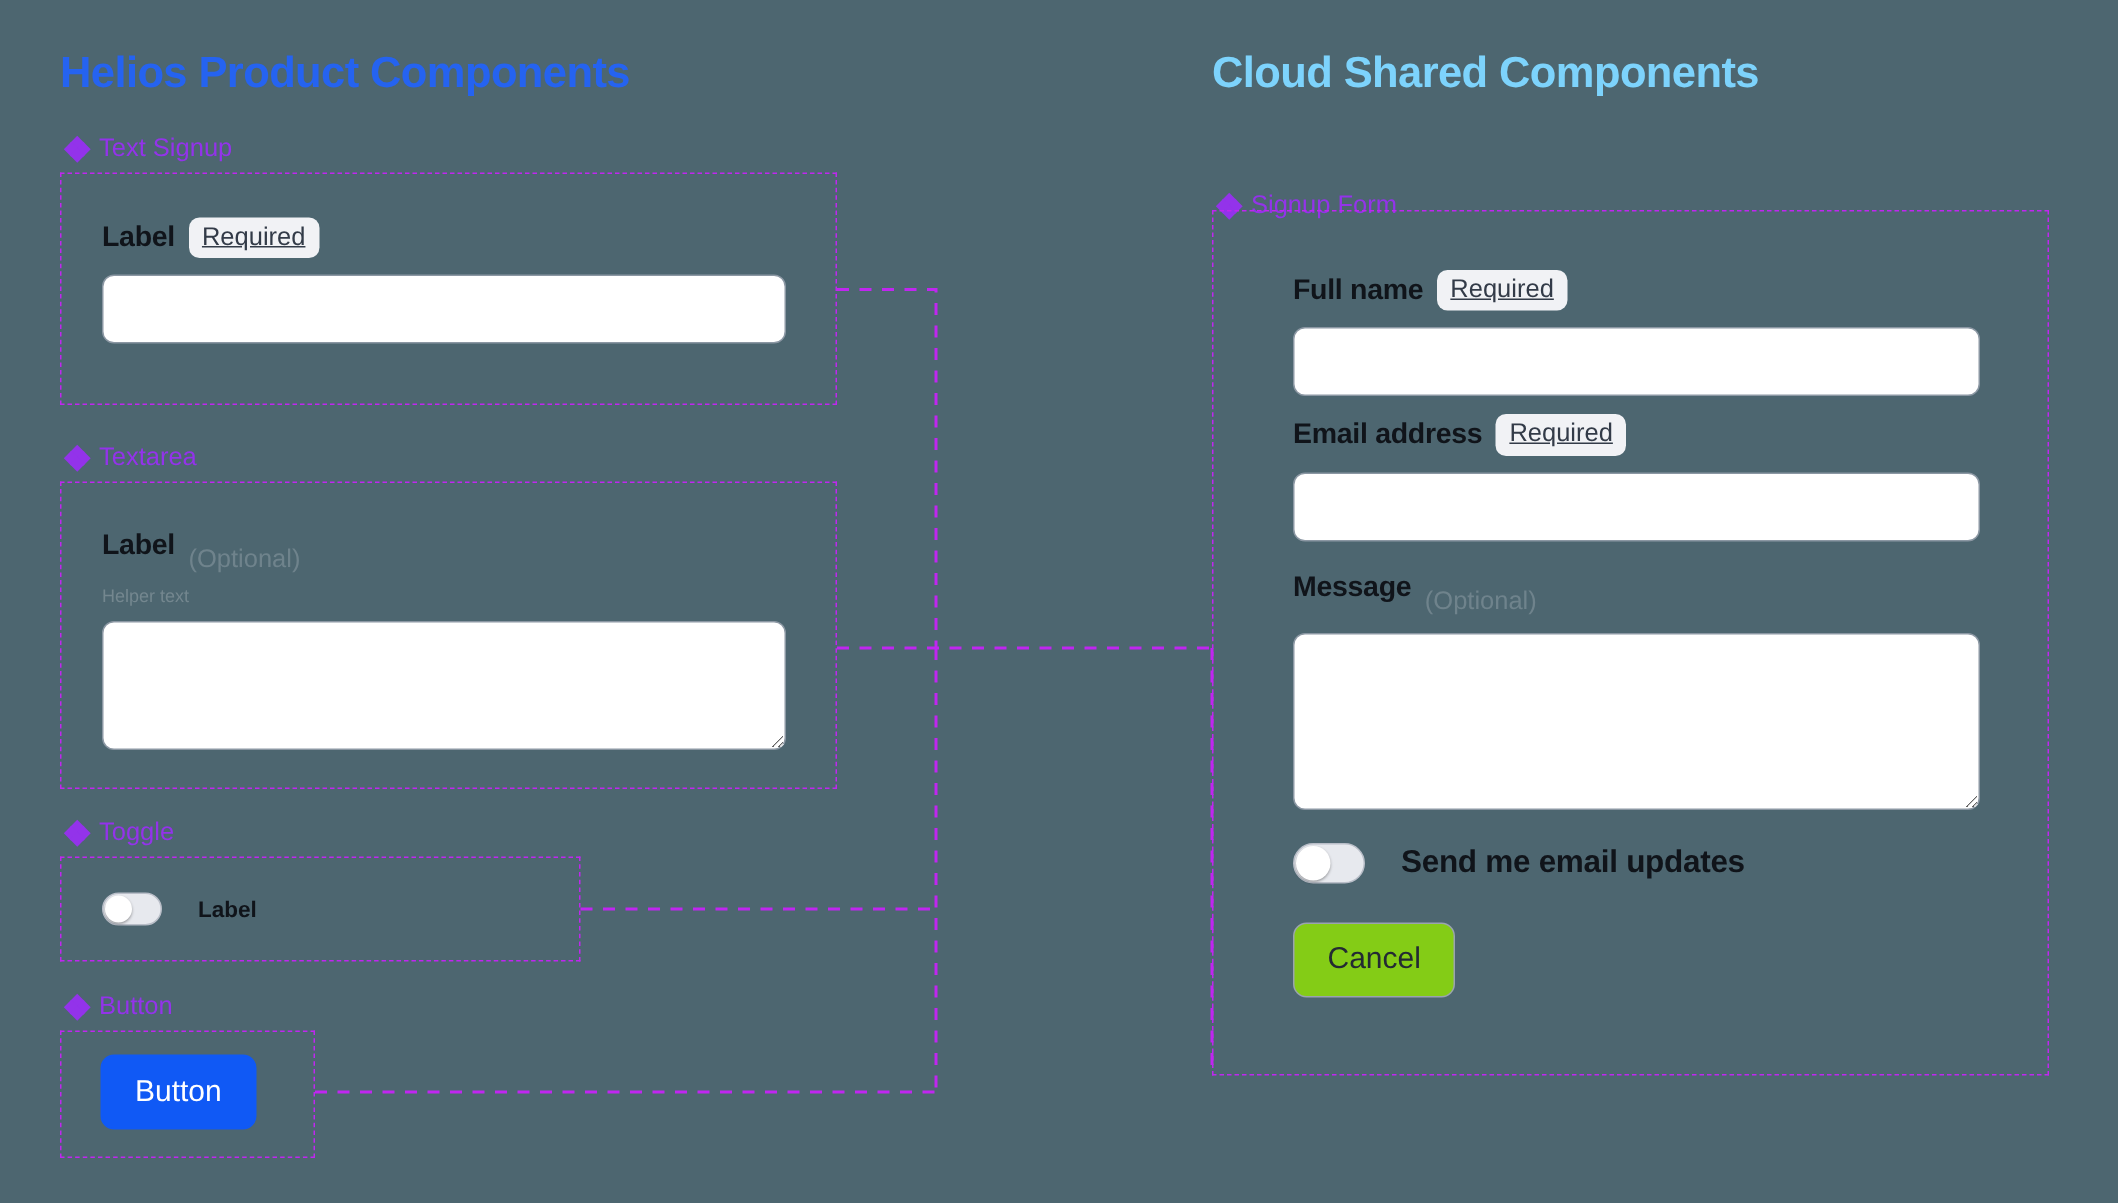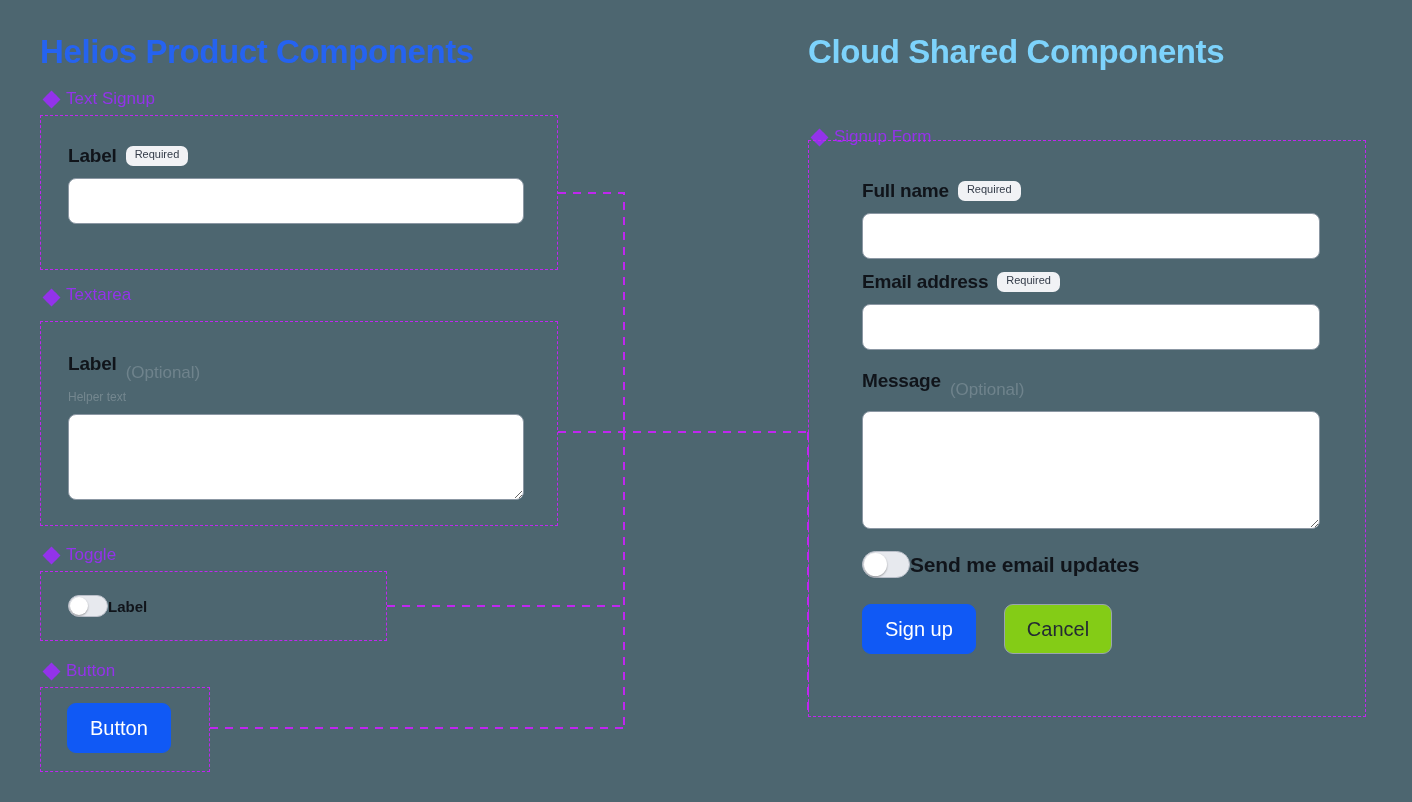--- a/index.html
+++ b/index.html
@@ -27,21 +27,21 @@
     position: absolute;
     left: 0; top: 0;
     width: 1412px;
     height: 802px;
     pointer-events: none;
   }
 
   
   .col-title {
     position: absolute;
-    font-size: 33px;
+    font-size: 29px;
     font-weight: 700;
     letter-spacing: -0.4px;
     white-space: nowrap;
   }
   #title-left {
     left: 40px;
     top: 33px;
     color: #2563f0;
   }
   #title-right {
@@ -96,28 +96,29 @@
     margin-bottom: 11px;
   }
   .field-label {
     font-size: 19px;
     font-weight: 700;
     color: #10141a;
     letter-spacing: -0.2px;
     white-space: nowrap;
   }
   .badge-required {
-    font-size: 11px;
+    font-size: 17px;
     font-weight: 400;
     color: #333b48;
     background: #f1f2f5;
     border-radius: 7px;
     padding: 2px 9px 4px 9px;
     line-height: 1.25;
     white-space: nowrap;
+    text-decoration: underline;
   }
   .optional-tag {
     font-size: 17px;
     font-weight: 400;
     color: #6f838c;
     white-space: nowrap;
     margin-top: 18px;
   }
   .helper-text {
     font-size: 12px;
@@ -152,21 +153,21 @@
     color: #10141a;
     padding: 8px 12px;
     outline: none;
     resize: vertical;
   }
 
   
   .toggle-row {
     display: flex;
     align-items: center;
-    gap: 0;
+    gap: 24px;
   }
   .toggle {
     position: relative;
     width: 40px;
     height: 22px;
     border-radius: 11px;
     background: #e7e9ee;
     border: 1px solid #b9bec8;
     box-sizing: border-box;
     flex: none;
@@ -223,21 +224,21 @@
     color: #232a33;
     border: 1px solid #9aa4ae;
   }
 
   
   #box-text-input { left: 40px; top: 115px; width: 518px; height: 155px; }
   #anno-text-input { left: 44px; top: 89px; }
   #inner-text-input { position: absolute; left: 68px; top: 145px; width: 456px; }
 
   #box-textarea { left: 40px; top: 321px; width: 518px; height: 205px; }
-  #anno-textarea { left: 44px; top: 285px; align-items: flex-end; }
+  #anno-textarea { left: 44px; top: 295px; }
   #inner-textarea { position: absolute; left: 68px; top: 345px; width: 456px; }
 
   #box-toggle { left: 40px; top: 571px; width: 347px; height: 70px; }
   #anno-toggle { left: 44px; top: 545px; }
   #inner-toggle { position: absolute; left: 68px; top: 595px; }
 
   #box-button { left: 40px; top: 687px; width: 170px; height: 85px; }
   #anno-button { left: 44px; top: 661px; }
   #inner-button { position: absolute; left: 67px; top: 703px; }
 
@@ -394,19 +395,18 @@
     </div>
 
     <div class="toggle-row" id="signup-toggle-row">
       <span class="toggle lg">
         <span class="knob"></span>
       </span>
       <span class="toggle-label lg">Send me email updates</span>
     </div>
 
     <div class="btn-row">
-      <button class="btn btn-primary">Sign up</button>
       <button class="btn btn-secondary">Cancel</button>
     </div>
 
   </div>
 
 </div>
 
 </body></html>

